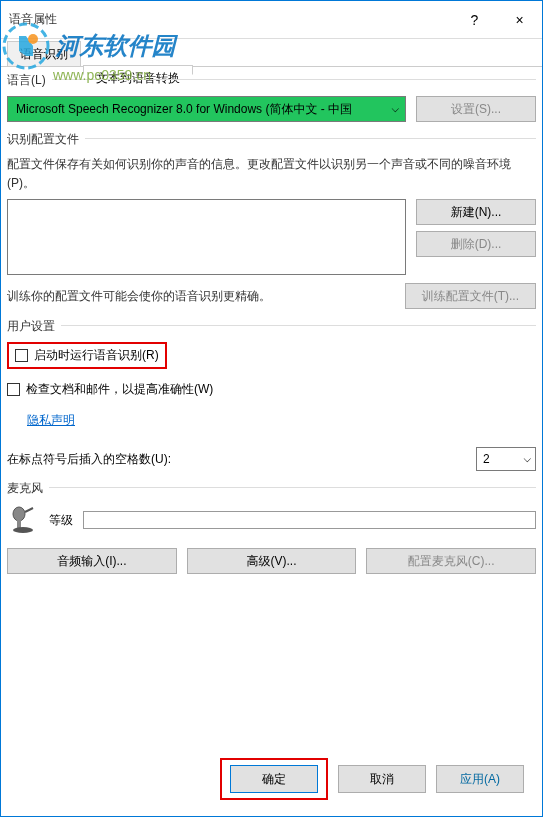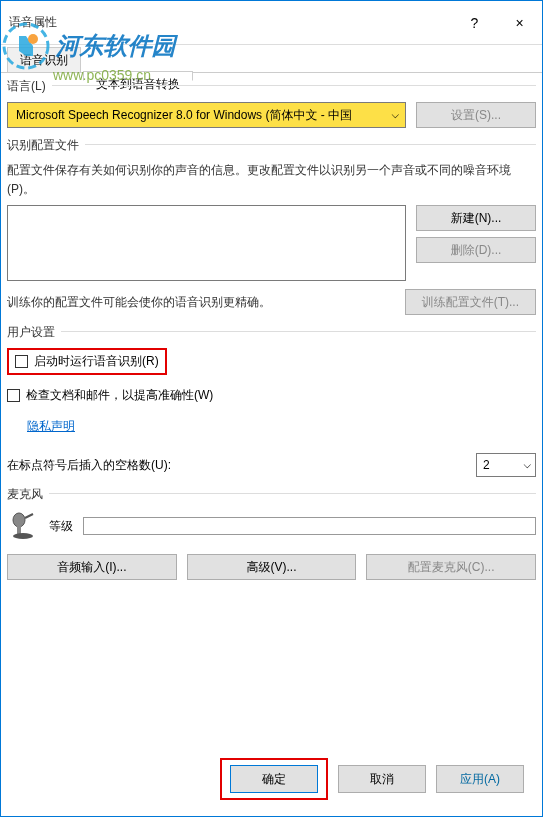--- a/index.html
+++ b/index.html
@@ -1,39 +1,39 @@
 <!DOCTYPE html>
 <html><head>
   <meta charset="utf-8">
   <style>
     * { margin: 0; padding: 0; box-sizing: border-box; font-family: "Microsoft YaHei", "Segoe UI", Tahoma, sans-serif; }
     body { background: #fff; width: 543px; height: 817px; border: 1px solid #0078d7; position: relative; }
     
-    .titlebar { height: 44px; background: #fff; display: flex; align-items: center; justify-content: space-between; padding-left: 8px; border-bottom: 1px solid #ddd; }
+    .titlebar { height: 38px; background: #fff; display: flex; align-items: center; justify-content: space-between; padding-left: 8px; border-bottom: 1px solid #ddd; }
     .titlebar-title { font-size: 12px; color: #333; }
     .titlebar-buttons { display: flex; }
     .titlebar-btn { width: 45px; height: 30px; display: flex; align-items: center; justify-content: center; cursor: pointer; font-size: 14px; }
     
     .watermark { position: absolute; top: 20px; left: 0; pointer-events: none; opacity: 0.85; z-index: 100; }
     .watermark-icon { width: 50px; height: 50px; display: inline-block; vertical-align: middle; }
     .watermark-text { font-size: 24px; font-weight: bold; color: #0070c0; display: inline-block; vertical-align: middle; font-style: italic; }
     .watermark-url { font-size: 14px; color: #7ba838; display: block; margin-left: 52px; margin-top: -4px; }
     
     .tabs { display: flex; height: 26px; margin-top: 2px; padding-left: 6px; border-bottom: 1px solid #ccc; }
     .tab { padding: 4px 12px; font-size: 12px; border: 1px solid #ccc; border-bottom: none; background: #fff; cursor: pointer; margin-right: 2px; }
     .tab.active { background: #fff; border-bottom: 1px solid #fff; margin-bottom: -1px; margin-top: 24px; }
     .tab.inactive { background: #f0f0f0; }
     
     .content { padding: 12px 6px; }
     
     .fieldset { border: 1px solid #ddd; border-left: none; border-right: none; border-bottom: none; margin-bottom: 16px; position: relative; padding-top: 16px; }
     .fieldset-legend { position: absolute; top: -8px; left: 0; background: #fff; padding-right: 6px; font-size: 12px; color: #333; }
     
     .lang-row { display: flex; gap: 10px; align-items: center; }
-    .select-box { flex: 1; height: 26px; border: 1px solid #7a7a7a; padding: 0 20px 0 8px; font-size: 12px; display: flex; align-items: center; background: #fde047; position: relative; cursor: pointer; }
+    .select-box { flex: 1; height: 26px; border: 1px solid #7a7a7a; padding: 0 20px 0 8px; font-size: 12px; display: flex; align-items: center; background: #22c55e; position: relative; cursor: pointer; }
     .select-box::after { content: "⌵"; position: absolute; right: 6px; font-size: 10px; }
     
     .btn { height: 26px; padding: 0 16px; font-size: 12px; border: 1px solid #adadad; background: #e1e1e1; cursor: pointer; display: inline-flex; align-items: center; justify-content: center; min-width: 120px; }
     .btn.disabled { color: #888; cursor: default; }
     
     .profile-desc { font-size: 12px; color: #333; line-height: 1.6; margin-bottom: 6px; }
     .profile-row { display: flex; gap: 10px; align-items: flex-start; margin-bottom: 6px; }
     .profile-list { flex: 1; height: 76px; border: 1px solid #7a7a7a; background: #fff; }
     .profile-btns { display: flex; flex-direction: column; gap: 6px; }
     .train-row { display: flex; gap: 10px; align-items: center; margin-top: 8px; }

